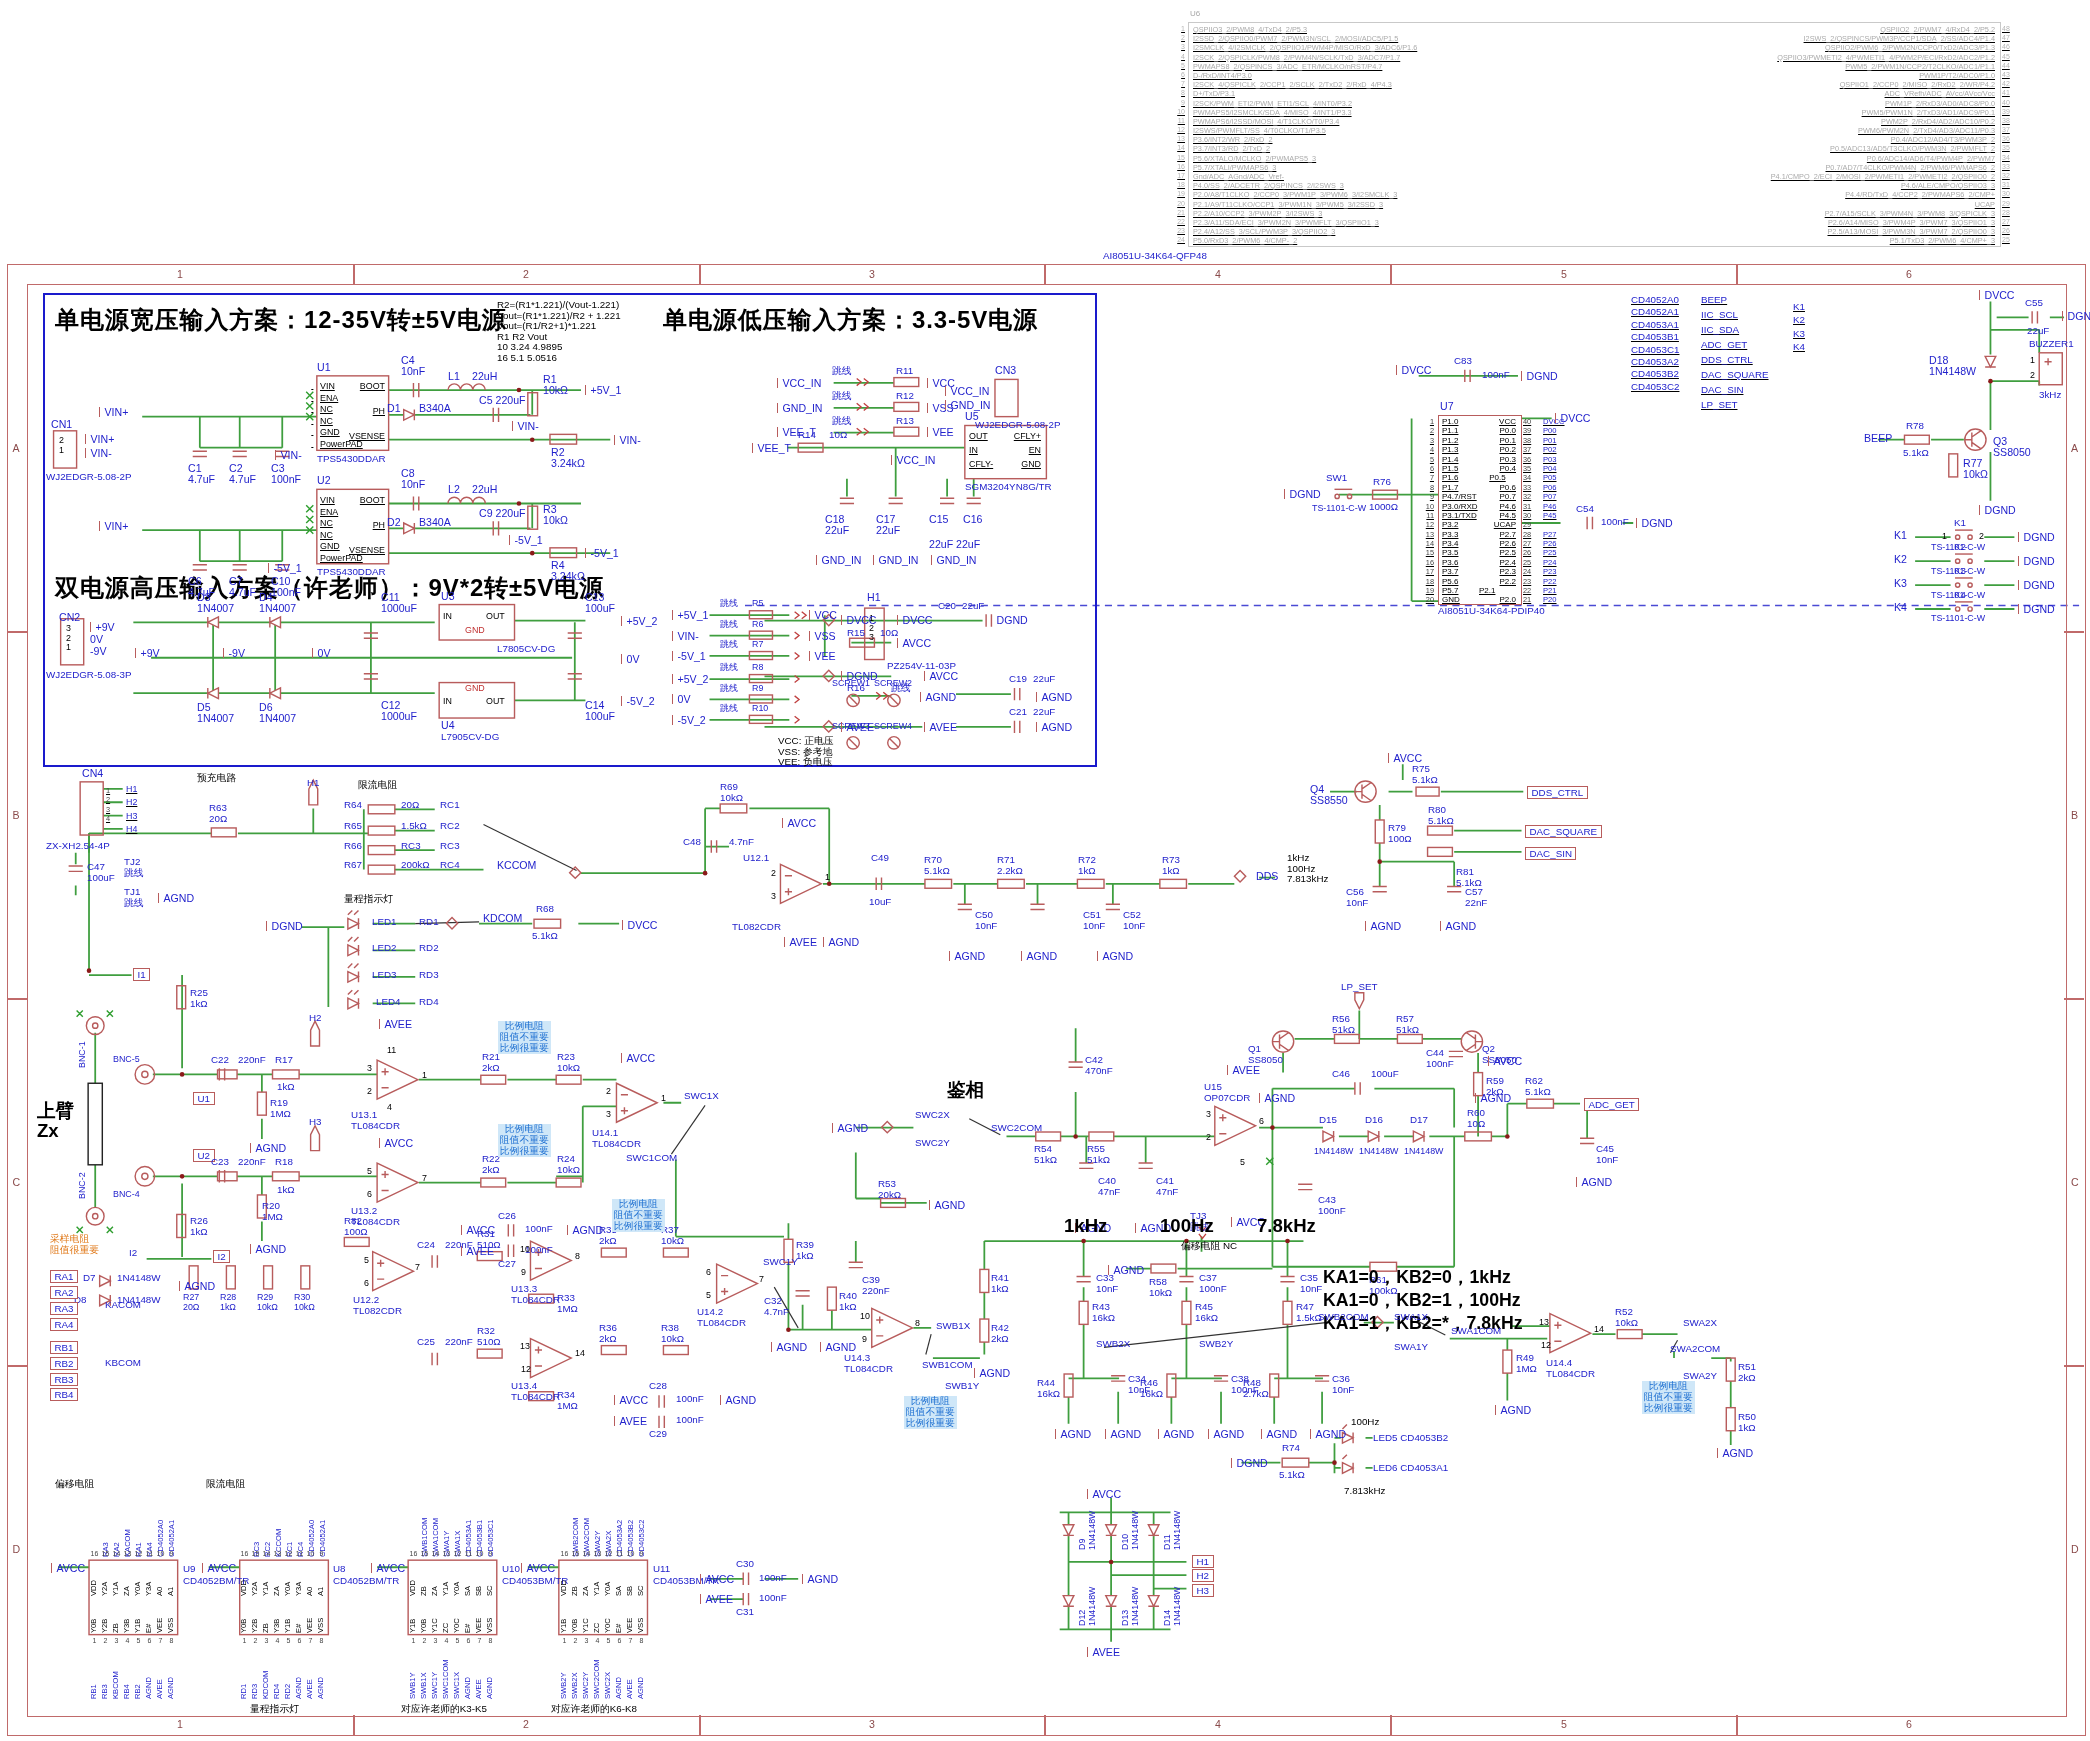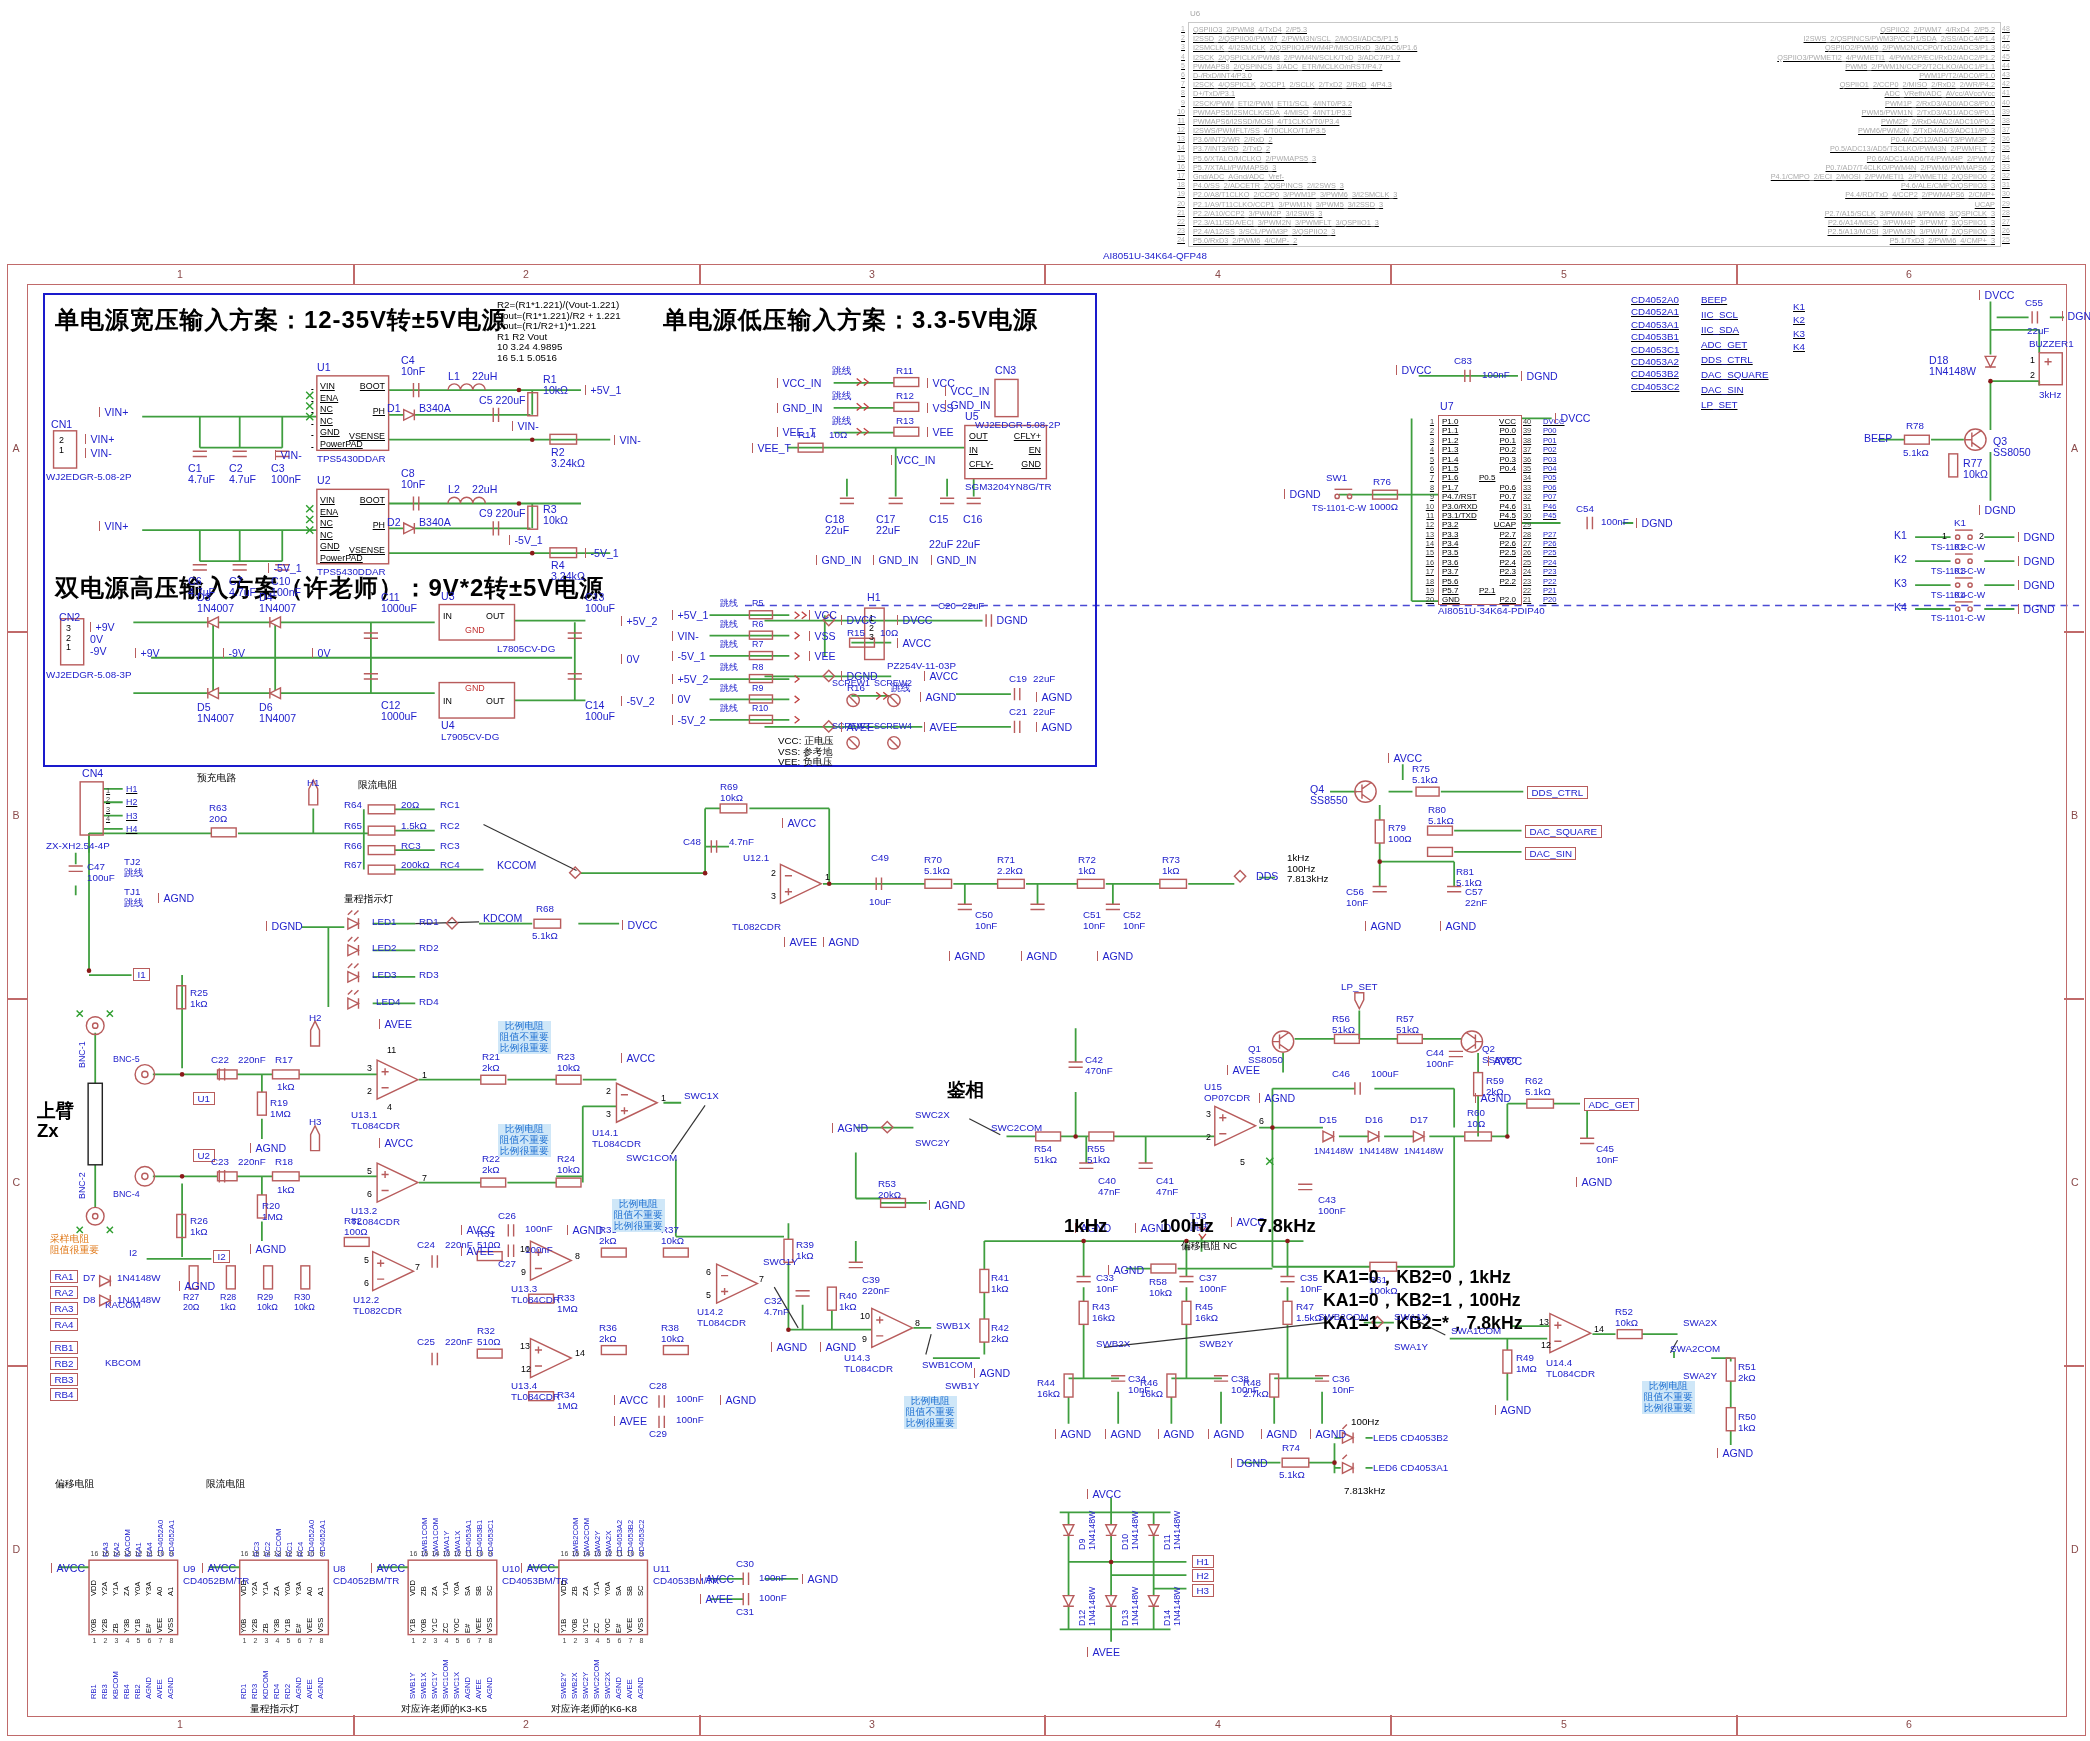--- a/index.html
+++ b/index.html
@@ -885,21 +885,21 @@
       <div class="mrow">P5.7</div>
       <div class="mrow">GND</div>
     </div>
 <div class="gcol" style="left:1479px;top:417px;width:37px">
       <div class="mrow" style="text-align:right">VCC</div>
       <div class="mrow" style="text-align:right">P0.0</div>
       <div class="mrow" style="text-align:right">P0.1</div>
       <div class="mrow" style="text-align:right">P0.2</div>
       <div class="mrow" style="text-align:right">P0.3</div>
       <div class="mrow" style="text-align:right">P0.4</div>
-      <div class="mrow" style="text-align:left">P0.5</div>
+      <div class="mrow" style="text-align:center">P0.5</div>
       <div class="mrow" style="text-align:right">P0.6</div>
       <div class="mrow" style="text-align:right">P0.7</div>
       <div class="mrow" style="text-align:right">P4.6</div>
       <div class="mrow" style="text-align:right">P4.5</div>
       <div class="mrow" style="text-align:right">UCAP</div>
       <div class="mrow" style="text-align:right">P2.7</div>
       <div class="mrow" style="text-align:right">P2.6</div>
       <div class="mrow" style="text-align:right">P2.5</div>
       <div class="mrow" style="text-align:right">P2.4</div>
       <div class="mrow" style="text-align:right">P2.3</div>
@@ -1170,21 +1170,21 @@
 <div class="lb bk s10" style="left:606px;top:1110px">3</div>
 <div class="lb bk s10" style="left:661px;top:1094px">1</div>
 <div class="lb s11" style="left:592px;top:1128px">U14.1
 TL084CDR</div>
 <div class="lb s11" style="left:684px;top:1091px">SWC1X</div>
 <div class="lb s11" style="left:626px;top:1153px">SWC1COM</div>
 <div class="lb s11" style="left:129px;top:1248px">I2</div>
 <div class="pf" style="left:213px;top:1250px">I2</div>
 <div class="lb s11" style="left:83px;top:1273px">D7</div>
 <div class="lb s11" style="left:117px;top:1273px">1N4148W</div>
-<div class="lb s11" style="left:83px;top:1295px">D8</div>
+<div class="lb s11" style="left:74px;top:1295px">D8</div>
 <div class="lb s11" style="left:117px;top:1295px">1N4148W</div>
 <div class="gf" style="left:179px;top:1280px">AGND</div>
 <div class="vf" style="left:461px;top:1224px">AVCC</div>
 <div class="lb s11" style="left:498px;top:1211px">C26</div>
 <div class="lb s11" style="left:525px;top:1224px">100nF</div>
 <div class="gf" style="left:567px;top:1224px">AGND</div>
 <div class="vf" style="left:461px;top:1245px">AVEE</div>
 <div class="lb s11" style="left:498px;top:1259px">C27</div>
 <div class="lb s11" style="left:525px;top:1245px">100nF</div>
 

